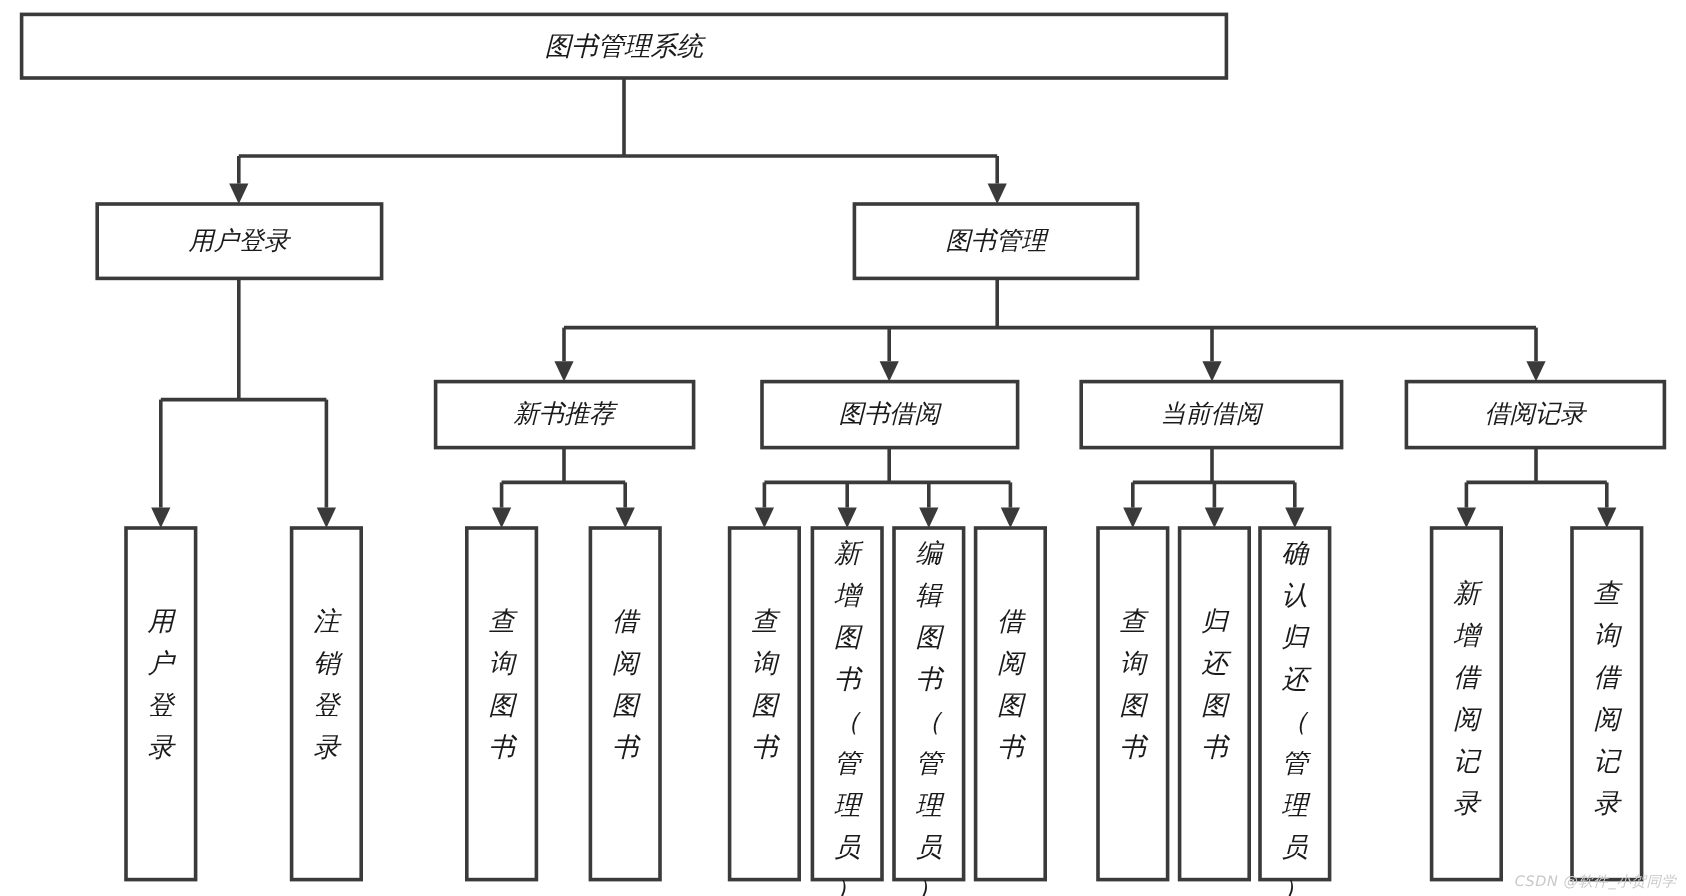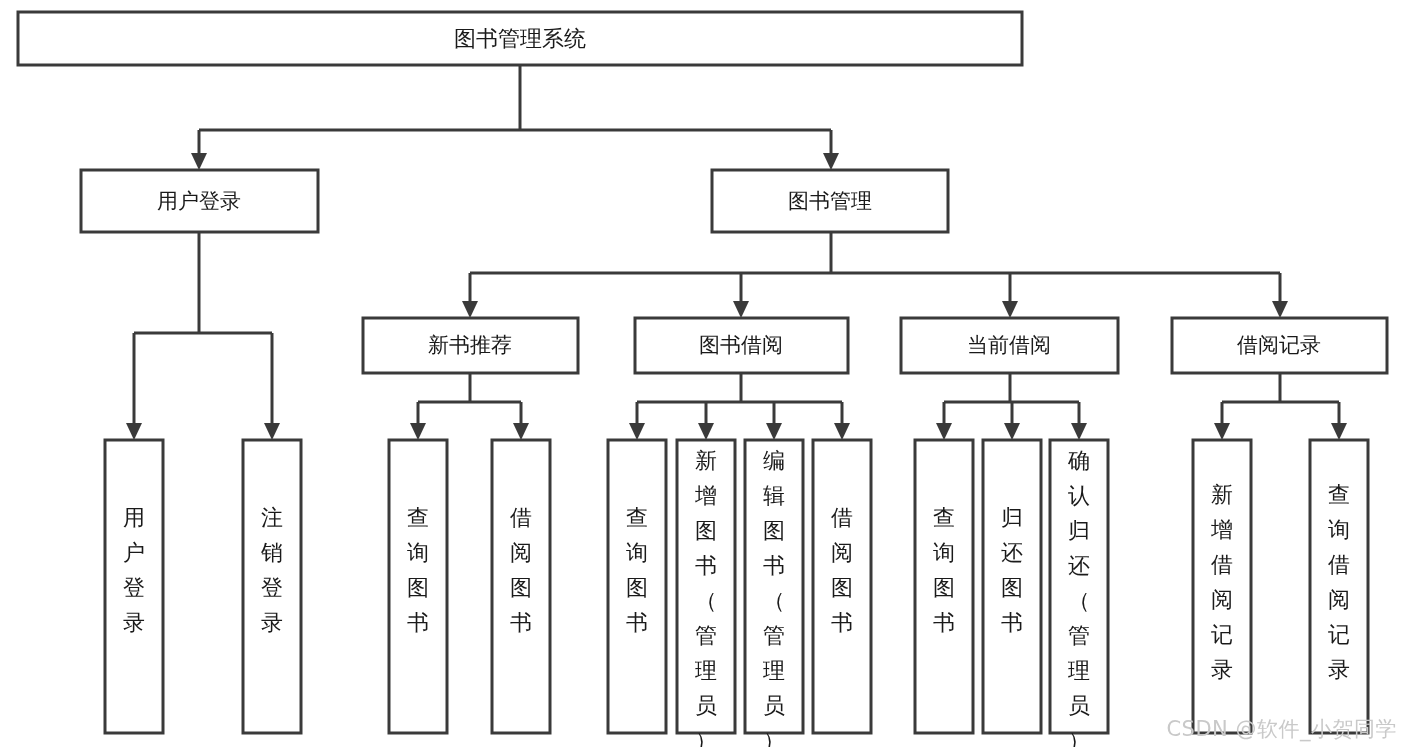--- a/index.html
+++ b/index.html
@@ -13,20 +13,21 @@
     overflow: hidden;
     font-family: "DejaVu Sans", "Liberation Sans", sans-serif;
     position: relative;
   }
   #diagram-root {
     position: absolute;
     left: 0;
     top: 0;
     width: 1405px;
     height: 747px;
+    font-style: italic;
   }
   svg.diagram {
     display: block;
     width: 1405px;
     height: 747px;
   }
   .node-rect {
     fill: #ffffff;
     stroke: #3a3a3a;
     stroke-width: 3;
@@ -59,21 +60,21 @@
     font-family: "DejaVu Sans", "Liberation Sans", sans-serif;
     font-size: 22px;
     fill: #1a1a1a;
     text-anchor: middle;
   }
   .watermark {
     position: absolute;
     right: 8px;
     bottom: 4px;
     font-family: "DejaVu Sans", "Liberation Sans", sans-serif;
-    font-size: 21px;
+    font-size: 12px;
     color: #c9c9c9;
     white-space: nowrap;
     letter-spacing: 0.5px;
     user-select: none;
   }
 </style>
 </head>
 <body>
 
 <div id="diagram-root">

